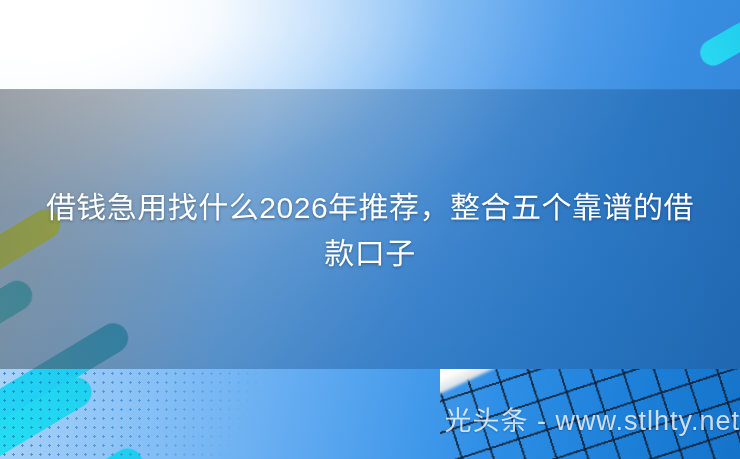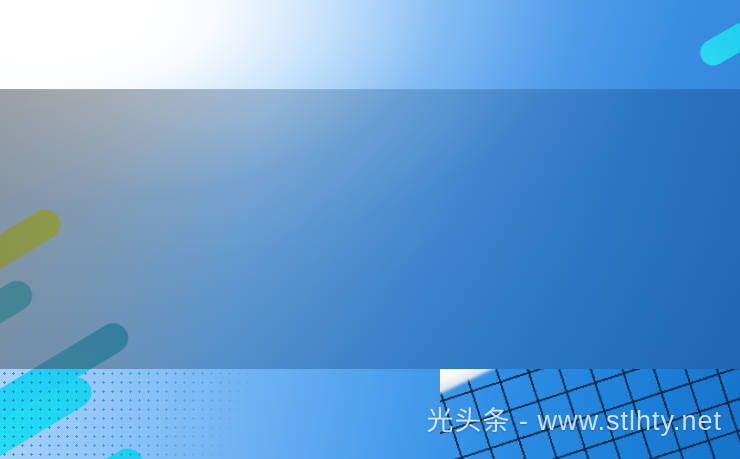--- a/index.html
+++ b/index.html
@@ -155,21 +155,20 @@
     text-shadow:0 1px 3px rgba(8,28,52,0.45);
     font-weight:400;
   }
 
   
   .watermark{
     position:absolute;
     left:0;
     top:404px;
     width:740px;
-    padding-right:18px;
     box-sizing:border-box;
     text-align:right;
     font-size:27px;
     line-height:34px;
     color:rgba(255,255,255,0.78);
     letter-spacing:1px;
     text-shadow:0 1px 2px rgba(10,40,72,0.25);
     white-space:nowrap;
   }
 </style>
@@ -205,18 +204,21 @@
       <div class="bar b6"></div>
 
     </div>
     <div class="halftone"></div>
     <div class="net">
       <div class="net-mesh"></div>
       <div class="net-tape"></div>
     </div>
   </div>
 
+  <div class="title">
+    <span>借钱急用找什么2026年推荐，整合五个靠谱的借款口子</span>
+  </div>
 
   <div class="watermark">
     <span>光头条 - www.stlhty.net</span>
   </div>
 
 </div>
 
 </body></html>

